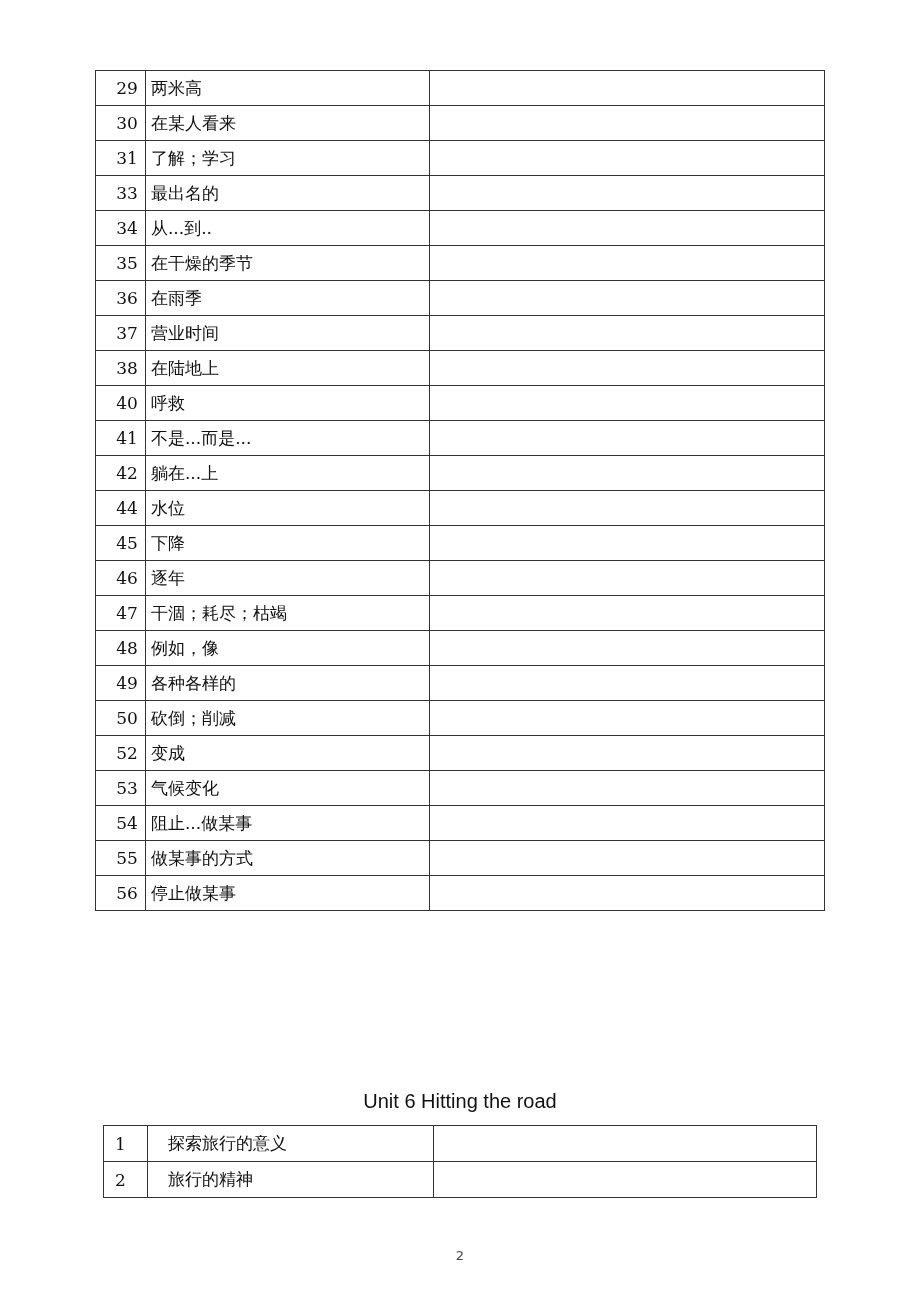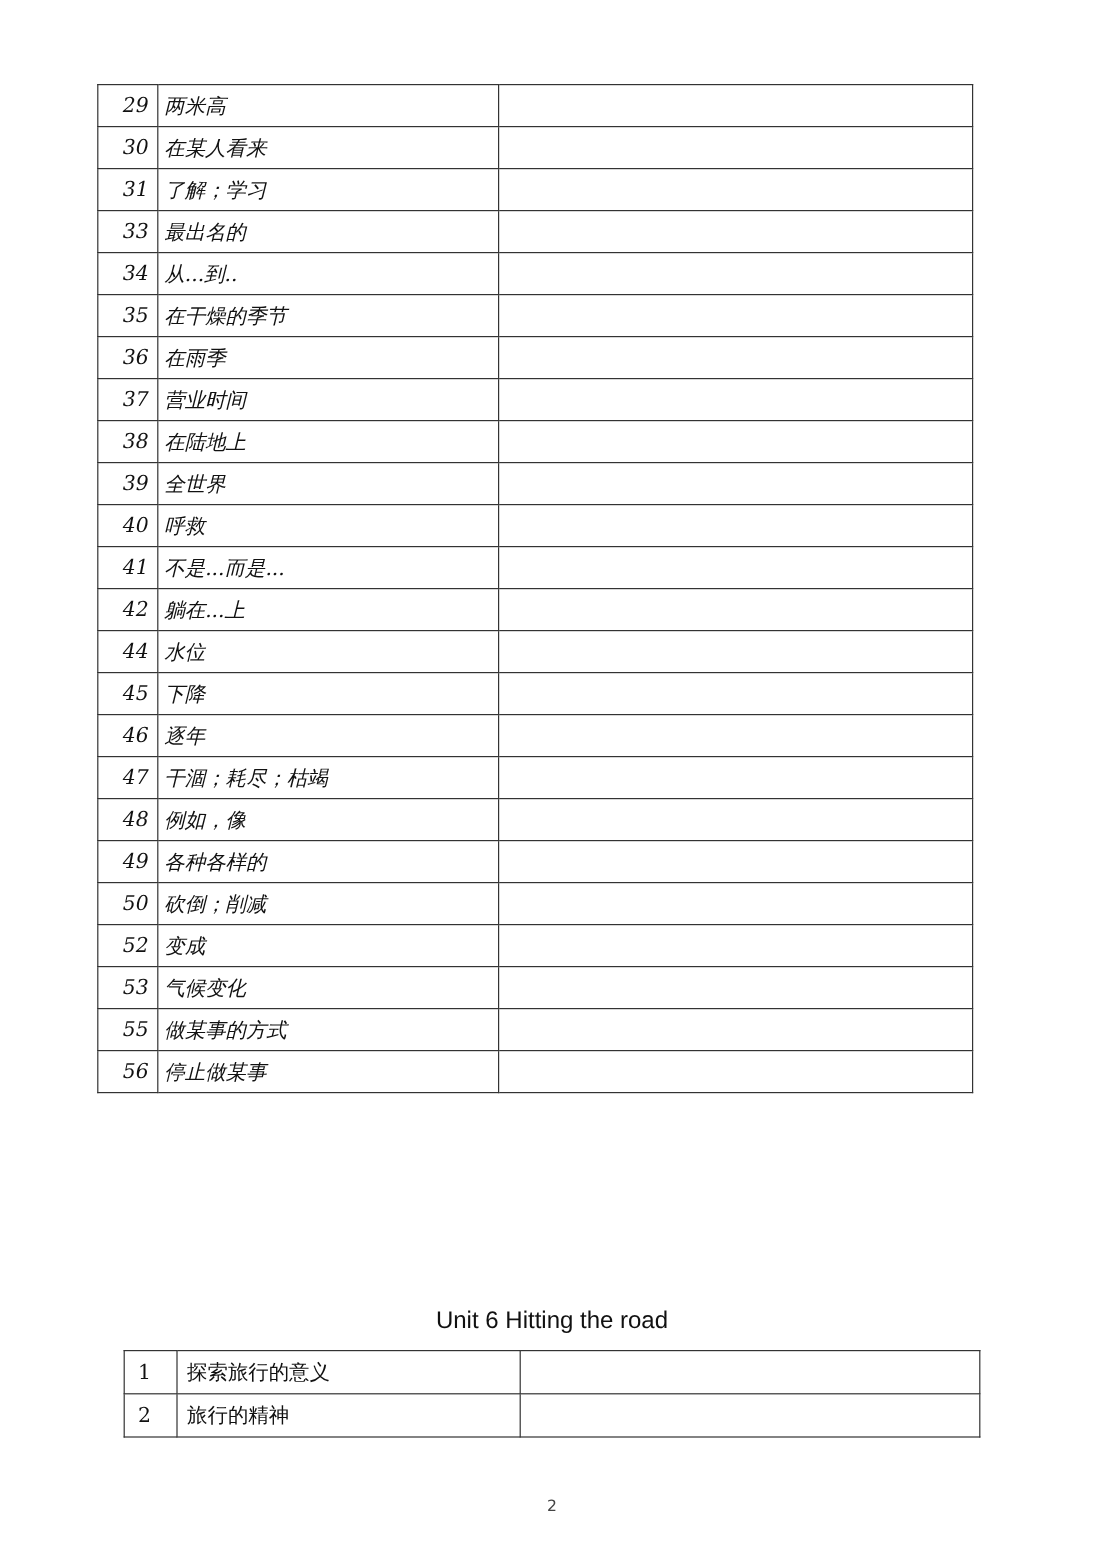--- a/index.html
+++ b/index.html
@@ -1,29 +1,29 @@
 <!DOCTYPE html>
 <html><head>
 <meta charset="utf-8">
 <style>
   html, body { margin: 0; padding: 0; background: #ffffff; }
   body { width: 920px; height: 1302px; position: relative; overflow: hidden;
          font-family: "DejaVu Serif", "Liberation Serif", serif; color: #111; }
   table { border-collapse: collapse; position: absolute; }
   td { border: 1px solid #333; padding: 0; font-size: 17px; height: 34px; }
-  #t1 { left: 81px; top: 70px; width: 730px; font-style: italic; }
+  #t1 { left: 95px; top: 70px; width: 730px; }
   #t1 td.num { width: 50px; text-align: right; padding-right: 7px; box-sizing: border-box; }
   #t1 td.cn { width: 285px; padding-left: 5px; box-sizing: border-box; }
   #t1 td.ans { width: 395px; }
   #unit-title { position: absolute; left: 0; width: 920px; top: 1090px; text-align: center;
                 font-family: Liberation Sans, sans-serif; font-size: 20px; }
   #t2 { left: 103px; top: 1125px; width: 714px; }
   #t2 td { height: 35px; }
   #t2 td.num { width: 44px; text-align: left; padding-left: 11px; box-sizing: border-box; }
-  #t2 td.cn { width: 287px; padding-left: 8px; box-sizing: border-box; }
+  #t2 td.cn { width: 287px; padding-left: 20px; box-sizing: border-box; }
   #t2 td.ans { width: 383px; }
   #page-number { position: absolute; left: 0; width: 920px; top: 1248px; text-align: center;
                  font-family: "DejaVu Sans", "Liberation Sans", sans-serif; font-size: 13px; color: #444; }
 </style>
 </head>
 <body>
 
 <table id="t1">
   <tbody id="t1body">
       <tr>
@@ -62,25 +62,20 @@
         <td class="ans"></td>
       </tr>
       <tr>
         <td class="num">37</td>
         <td class="cn">营业时间</td>
         <td class="ans"></td>
       </tr>
       <tr>
         <td class="num">38</td>
         <td class="cn">在陆地上</td>
-        <td class="ans"></td>
-      </tr>
-      <tr>
-        <td class="num">39</td>
-        <td class="cn">全世界</td>
         <td class="ans"></td>
       </tr>
       <tr>
         <td class="num">40</td>
         <td class="cn">呼救</td>
         <td class="ans"></td>
       </tr>
       <tr>
         <td class="num">41</td>
         <td class="cn">不是...而是...</td>
@@ -130,20 +125,25 @@
         <td class="num">52</td>
         <td class="cn">变成</td>
         <td class="ans"></td>
       </tr>
       <tr>
         <td class="num">53</td>
         <td class="cn">气候变化</td>
         <td class="ans"></td>
       </tr>
       <tr>
+        <td class="num">54</td>
+        <td class="cn">阻止...做某事</td>
+        <td class="ans"></td>
+      </tr>
+      <tr>
         <td class="num">55</td>
         <td class="cn">做某事的方式</td>
         <td class="ans"></td>
       </tr>
       <tr>
         <td class="num">56</td>
         <td class="cn">停止做某事</td>
         <td class="ans"></td>
       </tr>
     </tbody>

